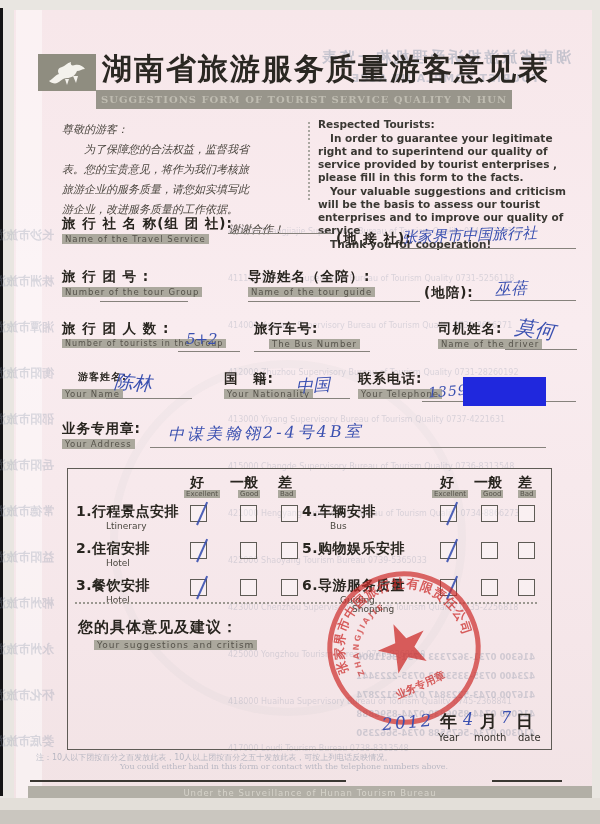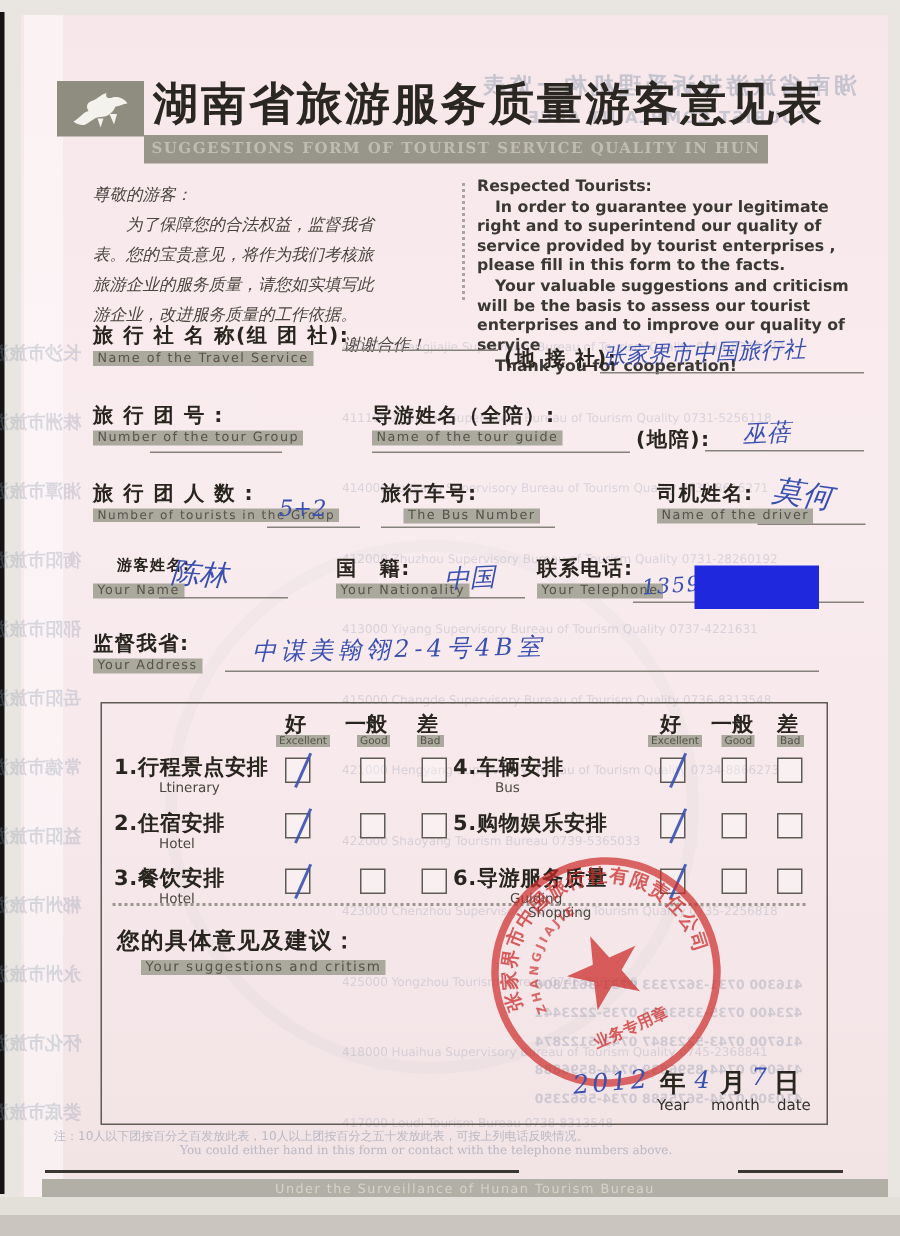--- a/index.html
+++ b/index.html
@@ -188,21 +188,21 @@
   <div class="abs cn" style="left:224px;top:370px;font-size:13.5px;">国　籍:</div>
   <div class="abs hl" style="left:224px;top:389px;">Your Nationality</div>
   <div class="uline" style="left:288px;top:398px;width:62px;"></div>
   <div class="abs hand" style="left:296px;top:374px;font-size:17px;transform:rotate(-3deg);">中国</div>
   <div class="abs cn" style="left:358px;top:370px;font-size:13.5px;">联系电话:</div>
   <div class="abs hl" style="left:358px;top:389px;">Your Telephone</div>
   <div class="uline" style="left:422px;top:401px;width:154px;"></div>
   <div class="abs hand" style="left:428px;top:382px;font-size:14px;transform:rotate(-4deg);letter-spacing:1px;">1359037</div>
   <div class="redact"></div>
 
-  <div class="abs cn" style="left:62px;top:420px;font-size:13.5px;">监督我省:</div>
+  <div class="abs cn" style="left:62px;top:420px;font-size:13.5px;">业务专用章:</div>
   <div class="abs hl" style="left:62px;top:439px;">Your Address</div>
   <div class="uline" style="left:150px;top:447px;width:396px;"></div>
   <div class="abs hand" style="left:168px;top:423px;font-size:16px;transform:rotate(-1deg);letter-spacing:3px;">中谋美翰翎2-4号4B室</div>
 
   <div class="rate-box"></div>
 
   <div class="abs rate-head-cn" style="left:190px;top:474px;">好</div>
   <div class="abs rate-head-en" style="left:184px;top:490px;">Excellent</div>
   <div class="abs rate-head-cn" style="left:230px;top:474px;">一般</div>
   <div class="abs rate-head-en" style="left:238px;top:490px;">Good</div>

